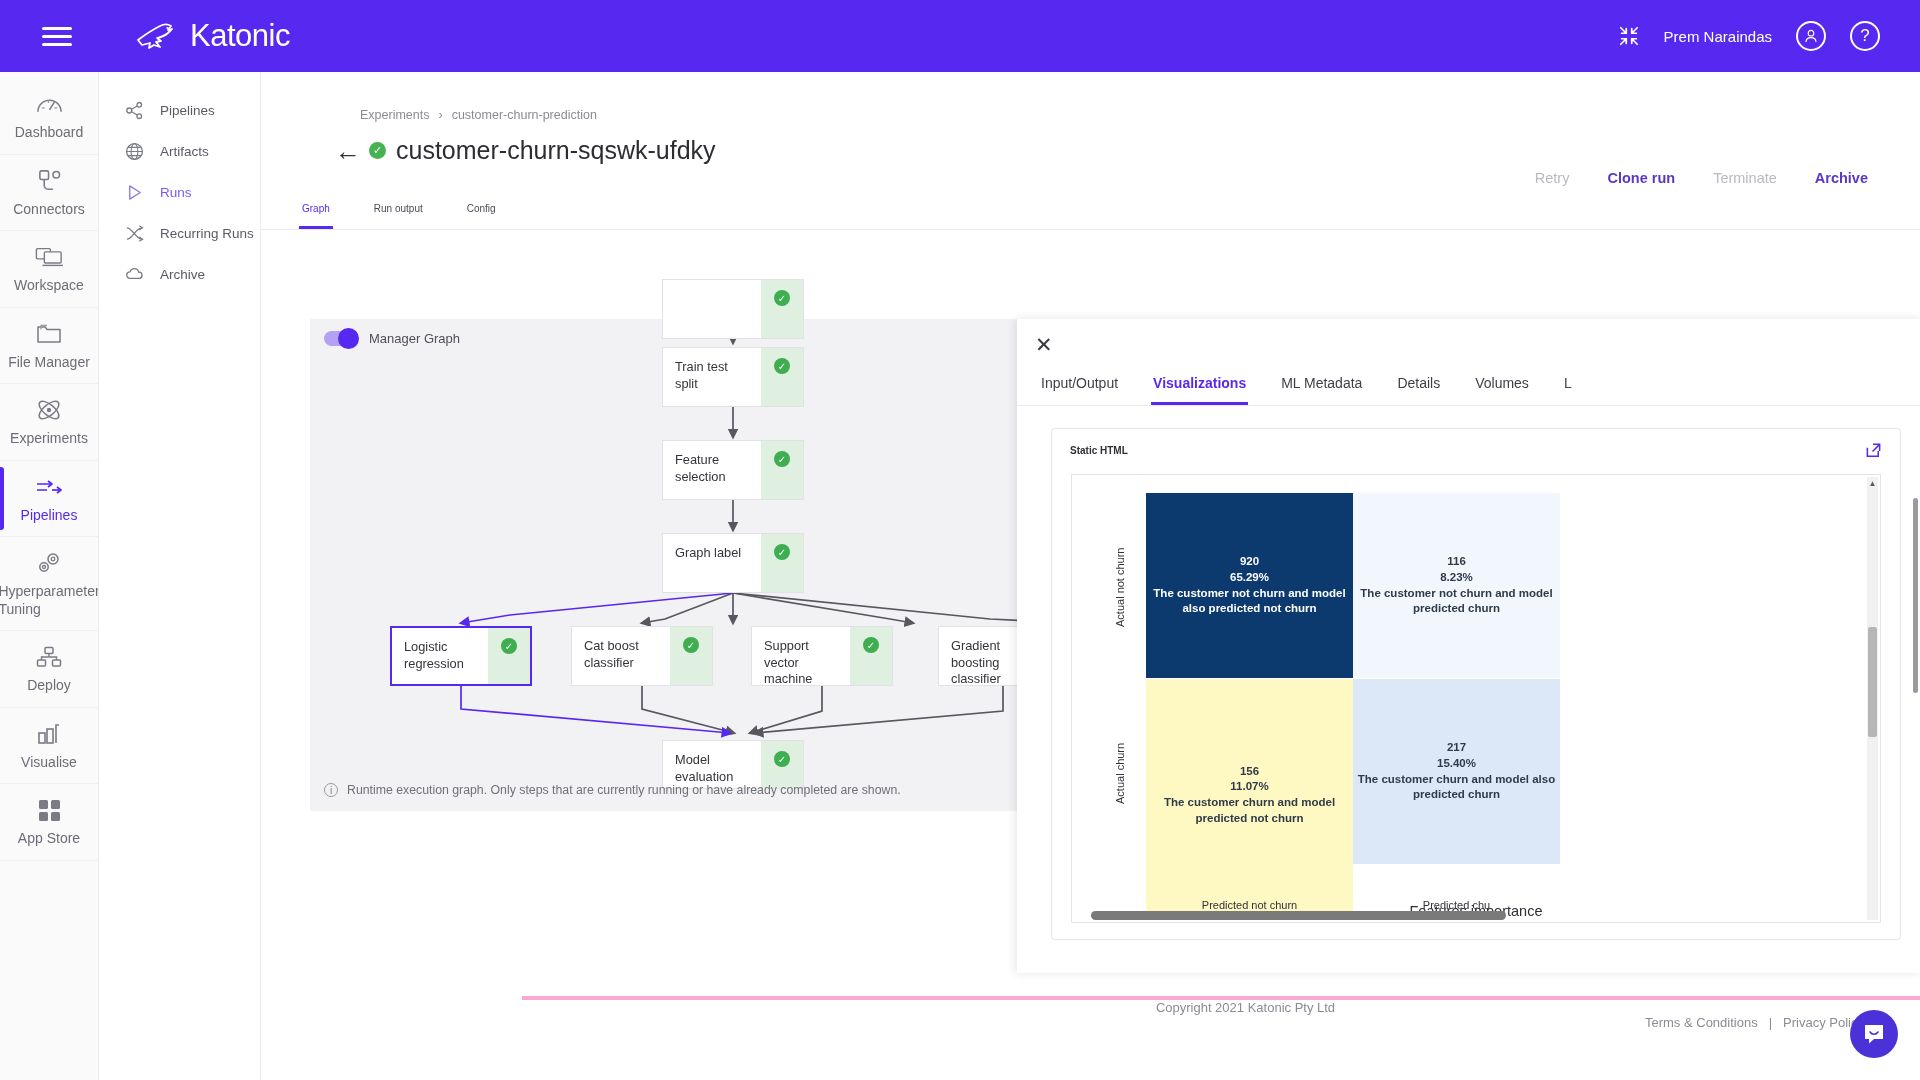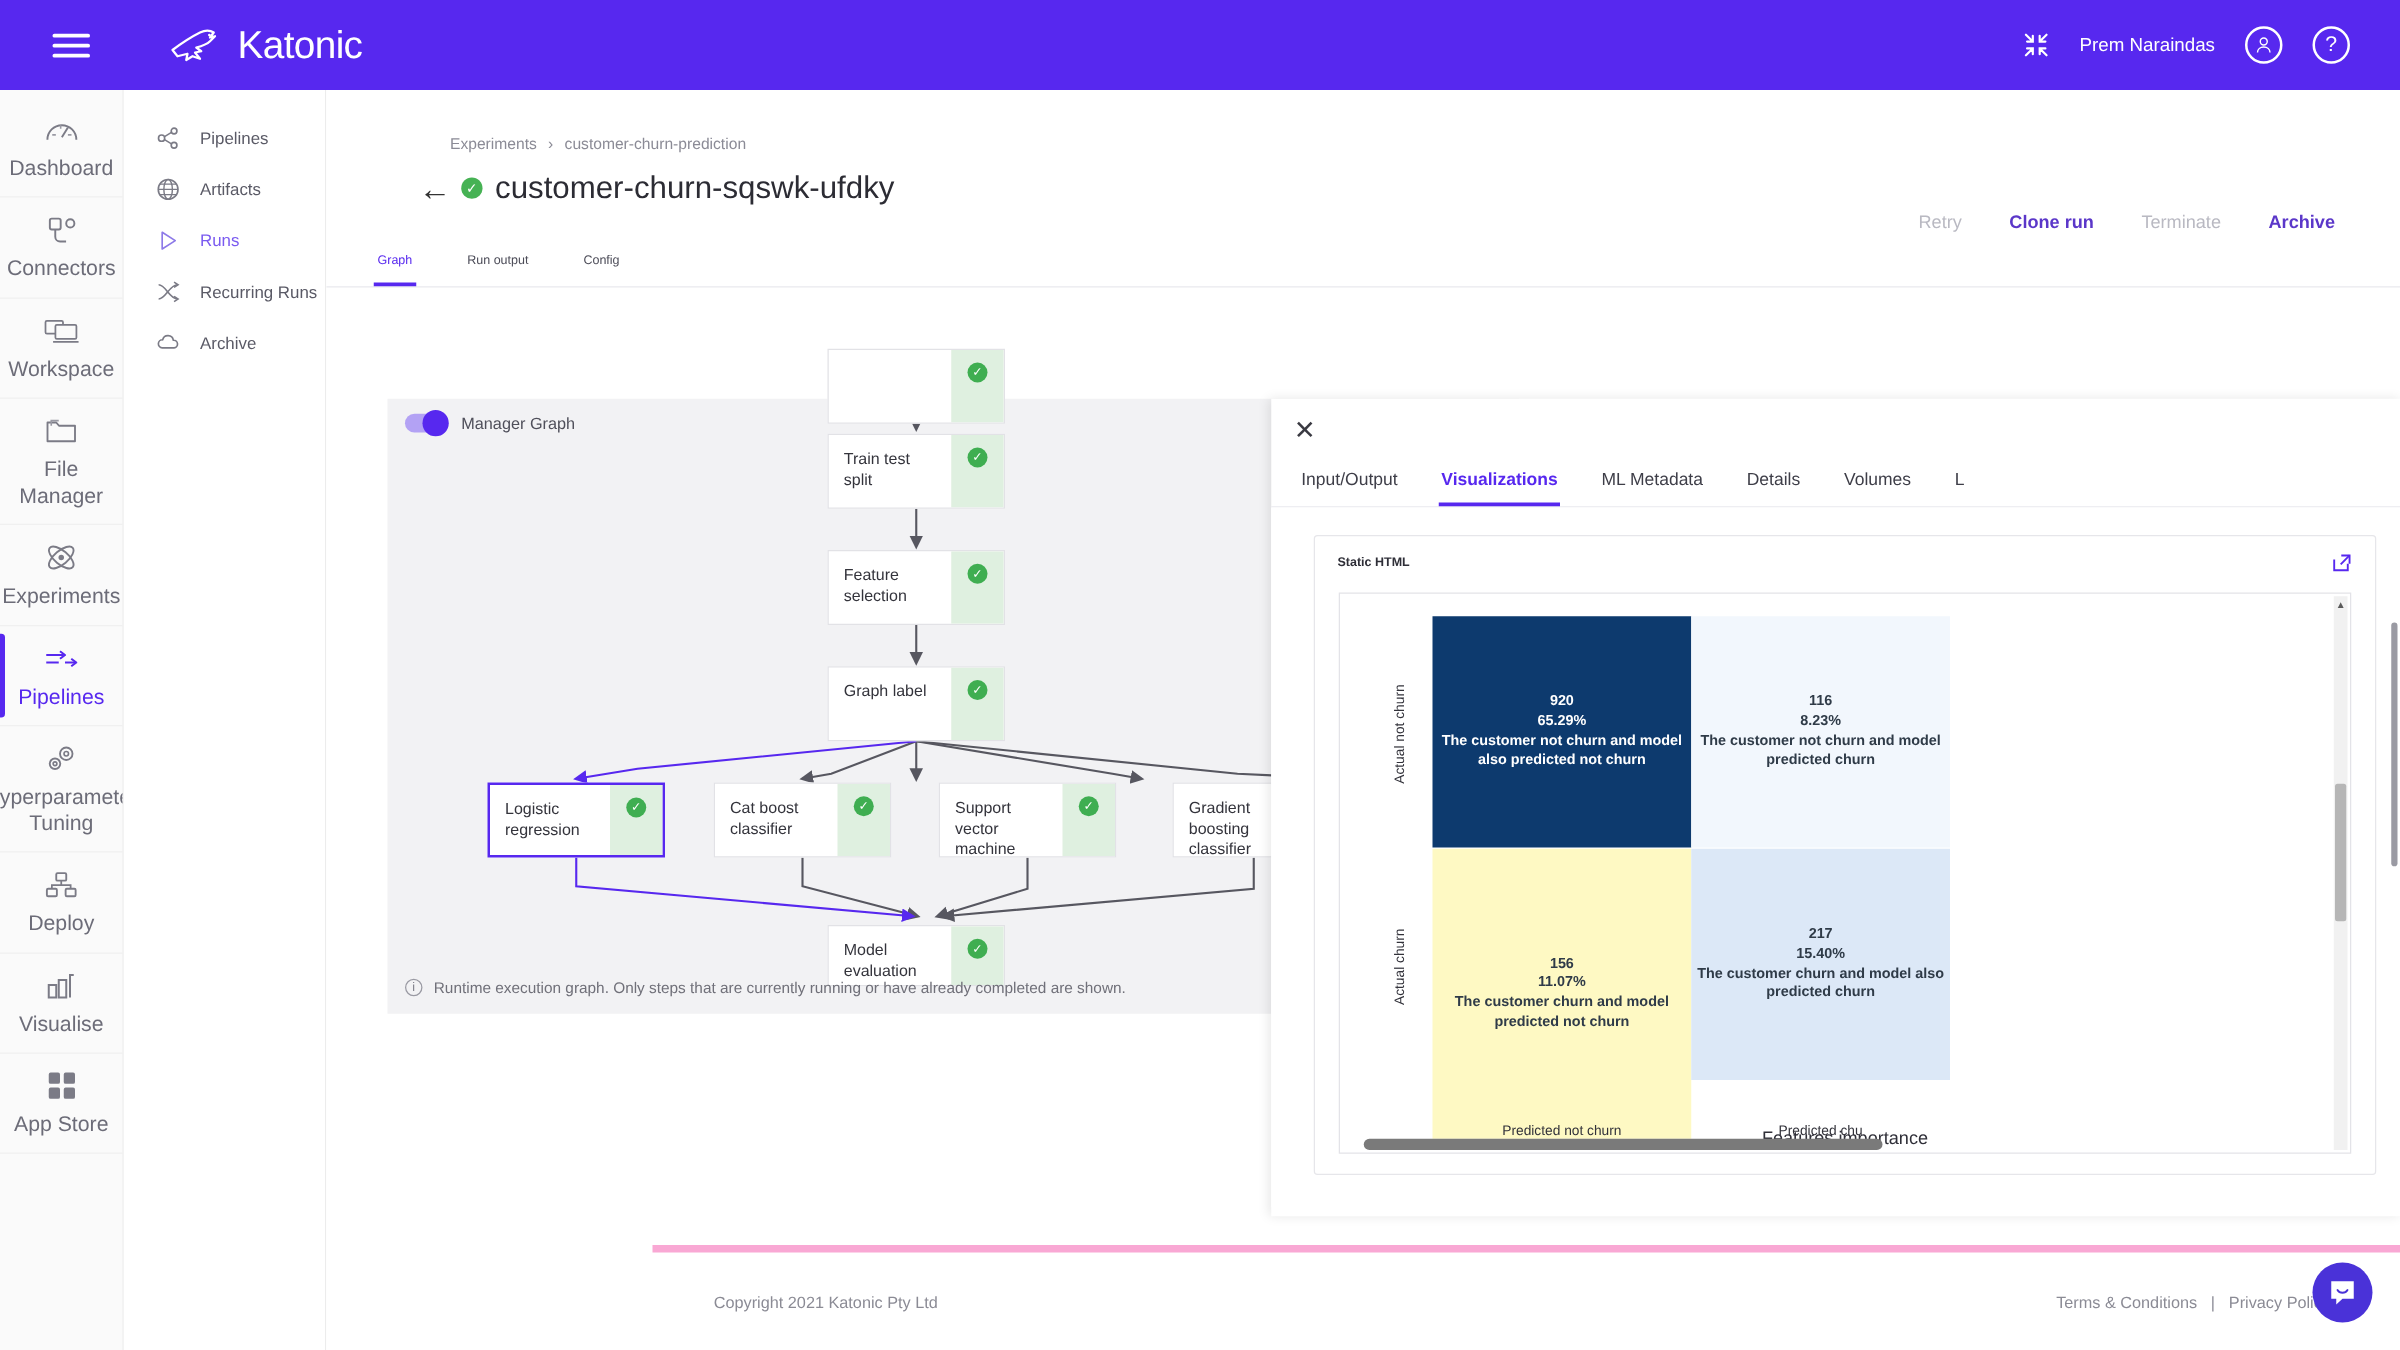--- a/index.html
+++ b/index.html
@@ -25,21 +25,21 @@
     position: absolute; top: 72px; left: 0; width: 99px; height: 1008px;
     background: #fafafa; border-right: 1px solid #ececec;
     display: flex; flex-direction: column; align-items: center;
     padding-top: 6px; overflow: hidden;
   }
   .rail-item {
     width: 99px; padding: 13px 2px 12px; display: flex; flex-direction: column;
     align-items: center; gap: 7px; cursor: pointer; position: relative;
     border-bottom: 1px solid #f0f0f0;
   }
-  .rail-item .lbl { font-size: 17px; color: #6c6c78; text-align: center; line-height: 1.25; }
+  .rail-item .lbl { font-size: 14px; color: #6c6c78; text-align: left; line-height: 1.25; }
   .rail-item.active .lbl { color: #5728ef; }
   .rail-item.active::before {
     content: ""; position: absolute; left: 0; top: 6px; bottom: 6px; width: 4px;
     background: #5728ef; border-radius: 0 3px 3px 0;
   }
   .rail-ico { height: 26px; display: flex; align-items: center; }
   
   .subnav {
     position: absolute; top: 72px; left: 99px; width: 162px; height: 1008px;
     background: #fff; border-right: 1px solid #ececec; padding-top: 18px;
@@ -97,21 +97,21 @@
   .ylab { position: absolute; left: 42px; font-size: 11px; color: #32323a; writing-mode: vertical-rl; transform: rotate(180deg); text-align: center; }
   .xlab { position: absolute; font-size: 11px; color: #32323a; text-align: center; }
   .feat-title { position: absolute; left: 0; right: 0; top: 428px; text-align: center; font-size: 14.5px; color: #2f2f38; }
   .vscroll { position: absolute; right: 2px; top: 2px; width: 11px; bottom: 2px; background: #f1f1f1; }
   .vscroll .thumb { position: absolute; left: 1px; width: 9px; background: #b6b6b6; border-radius: 2px; }
   .vscroll .arr { position: absolute; left: 1px; font-size: 8px; color: #5a5a5a; text-align: center; width: 9px; }
   .hscroll { position: absolute; left: 19px; right: 30px; bottom: 2px; height: 9px; }
   .hscroll .thumb { position: absolute; height: 9px; background: #7a7a7a; border-radius: 5px; }
   .panel-scroll { position: absolute; right: 3px; top: 92px; width: 5px; height: 195px; background: #9a9aa3; border-radius: 3px; }
   
-  .footer { position: absolute; left: 261px; right: 0; bottom: 0; height: 84px; border-top: 6px solid #f9a8d4; display: flex; align-items: center; }
+  .footer { position: absolute; left: 261px; right: 0; bottom: 0; height: 84px; border-top: 4px solid #f9a8d4; display: flex; align-items: center; flex-direction: column; }
   .copyright { margin-left: 49px; font-size: 13px; color: #8b8b95; }
   .foot-links { margin-left: auto; margin-right: 56px; font-size: 13px; color: #8b8b95; display: flex; gap: 11px; }
   .foot-links a { color: #8b8b95; text-decoration: none; cursor: pointer; }
   .chat-btn { position: absolute; right: 22px; bottom: 22px; width: 48px; height: 48px; border-radius: 50%; background: #4a32d8; display: flex; align-items: center; justify-content: center; cursor: pointer; }
   svg { display: block; }
 </style>
 </head>
 <body>
 
 <div class="topbar">

